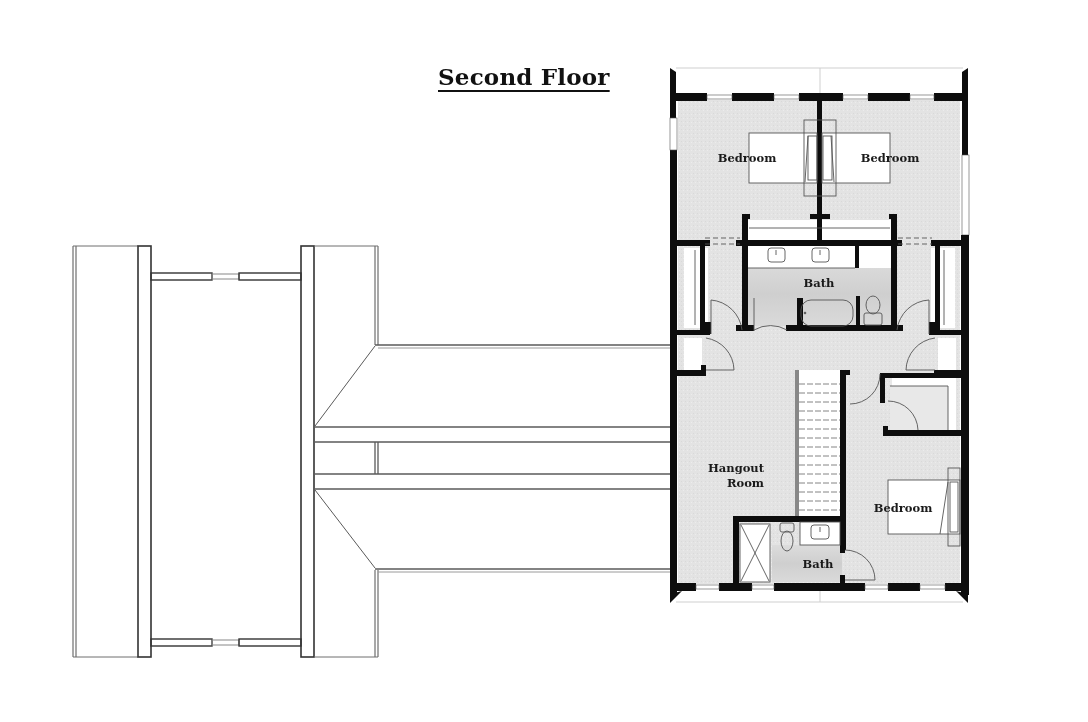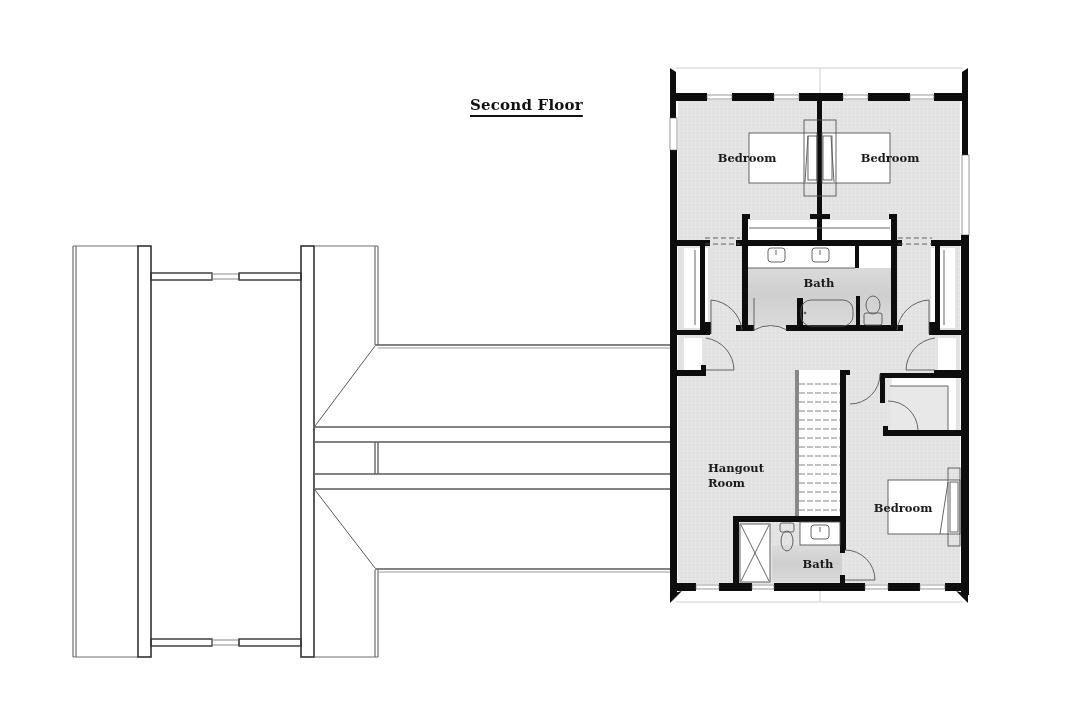--- a/index.html
+++ b/index.html
@@ -1,31 +1,30 @@
 <!DOCTYPE html>
 <html><head>
 <meta charset="utf-8">
 <style>
   html, body { margin: 0; padding: 0; background: #ffffff; }
   body { width: 1088px; height: 722px; position: relative; overflow: hidden; }
   #plan { position: absolute; left: 0; top: 0; width: 1088px; height: 722px; }
   .title {
-    position: absolute; left: 438px; top: 96px;
+    position: absolute; left: 438px; top: 63px;
     font-family: "DejaVu Serif", "Liberation Serif", serif;
-    font-weight: bold; font-size: 15px; color: #111;
+    font-weight: bold; font-size: 23px; color: #111;
     text-decoration: underline; text-underline-offset: 5px;
     text-decoration-thickness: 2px; letter-spacing: 0.2px;
     white-space: nowrap;
-    margin-left: 32px;
   }
   .room-label {
     position: absolute;
     font-family: "DejaVu Serif", "Liberation Serif", serif;
     font-weight: bold; font-size: 11.5px; color: #1a1a1a;
-    text-align: left; line-height: 15px; white-space: pre-line;
+    text-align: right; line-height: 15px; white-space: pre-line;
     transform: translate(-50%, -50%);
   }
 </style>
 </head>
 <body>
 
 <svg id="plan" viewBox="0 0 1088 722" xmlns="http://www.w3.org/2000/svg">
   <defs>
     <pattern id="floorTex" width="4" height="4" patternUnits="userSpaceOnUse">
       <rect width="4" height="4" fill="#e3e3e3"></rect>

